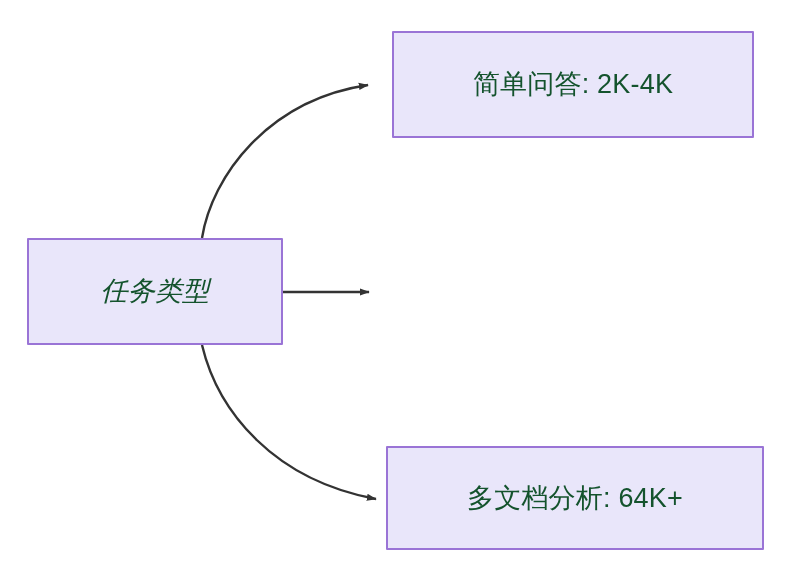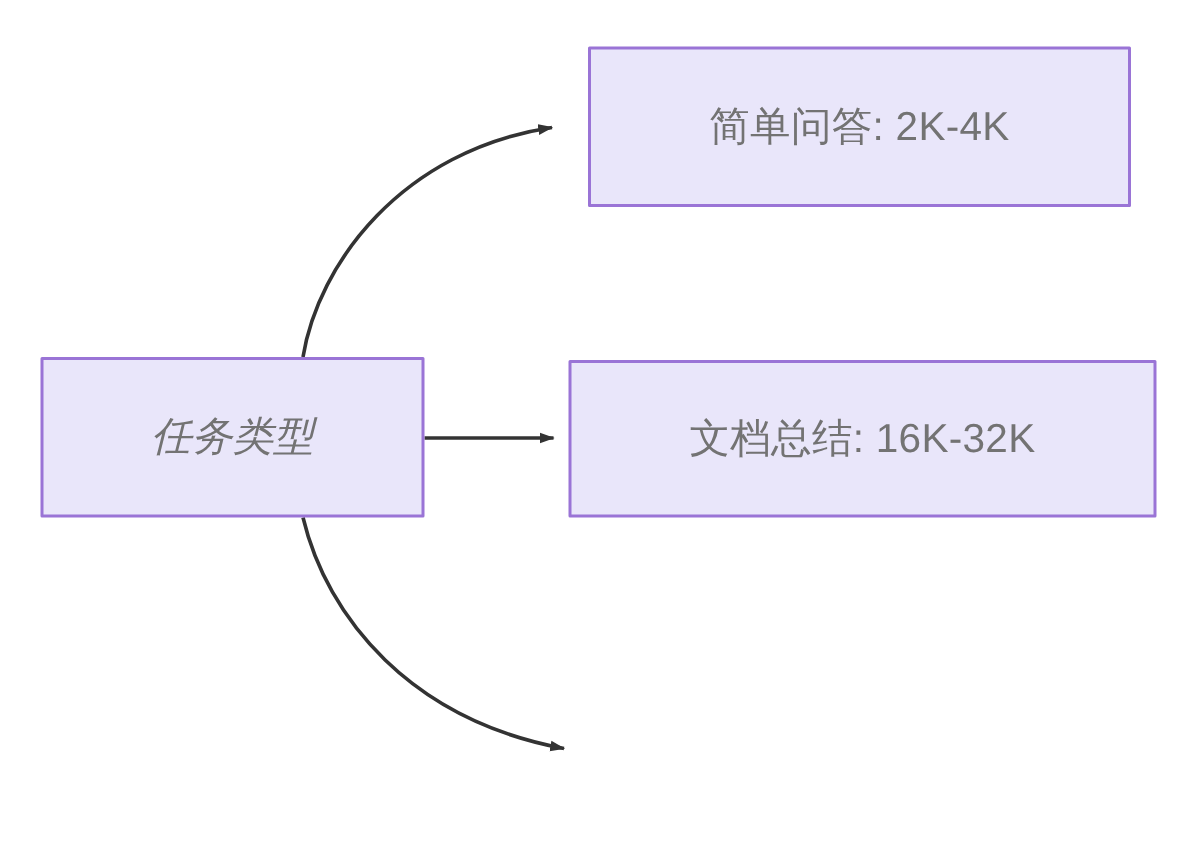--- a/index.html
+++ b/index.html
@@ -30,21 +30,21 @@
     box-sizing: border-box;
     background: #e9e6fa;
     border: 2px solid #9a74d6;
     border-radius: 1px;
     display: flex;
     align-items: center;
     justify-content: center;
     z-index: 2;
   }
   .node-label {
-    color: #737373;
+    color: #14532d;
     font-size: 27px;
     line-height: 1.2;
     white-space: nowrap;
     letter-spacing: 0.2px;
   }
 
   
   #node-source {
     left: 27px;
     top: 238px;
@@ -91,18 +91,18 @@
   </svg>
 
   <div class="node" id="node-source">
     <span class="node-label">任务类型</span>
   </div>
 
   <div class="node" id="node-simple-qa">
     <span class="node-label">简单问答: 2K-4K</span>
   </div>
 
-  <div class="node" id="node-doc-summary">
-    <span class="node-label">文档总结: 16K-32K</span>
+
+  <div class="node" id="node-multi-doc">
+    <span class="node-label">多文档分析: 64K+</span>
   </div>
-
 
 </div>
 
 </body></html>

